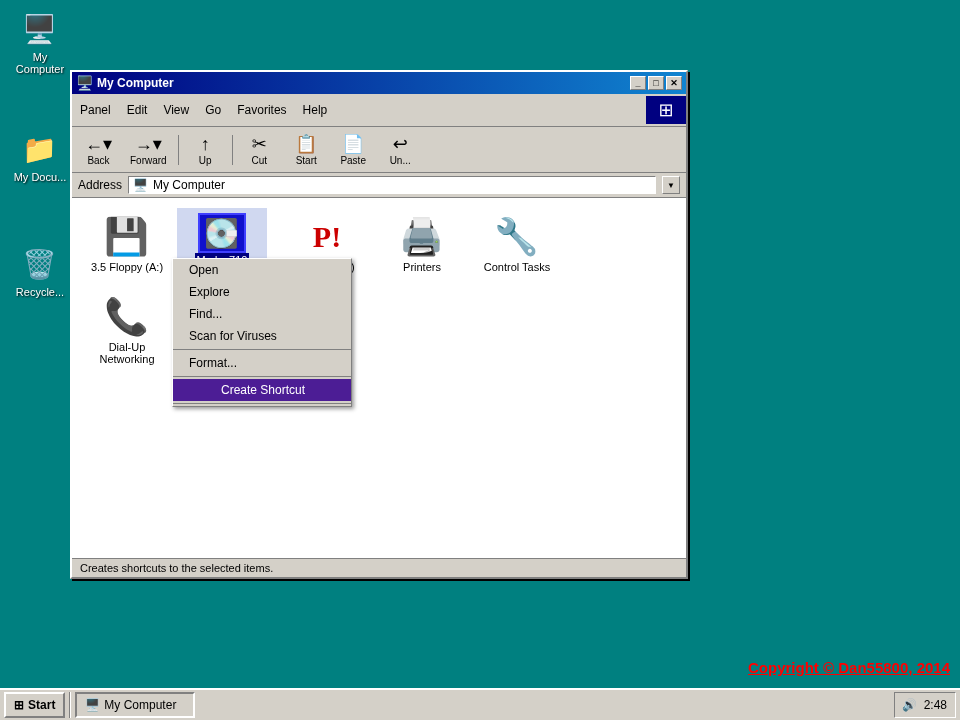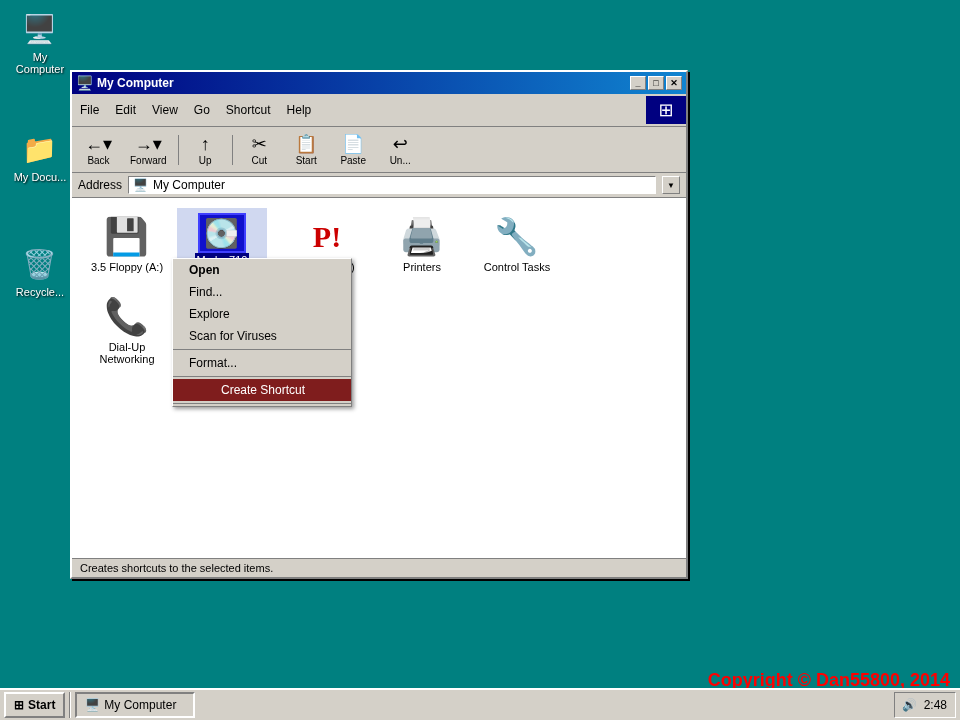--- a/index.html
+++ b/index.html
@@ -249,21 +249,21 @@
       border-color: #ffffff #808080 #808080 #ffffff;
       box-shadow: 2px 2px 4px rgba(0,0,0,0.4);
       z-index: 100;
     }
     .ctx-item {
       padding: 4px 16px;
       font-size: 12px;
       cursor: pointer;
     }
     .ctx-item.highlighted {
-      background: #7f1d1d;
+      background: #4c1d95;
       color: white;
       padding-left: 48px;
     }
     .ctx-separator {
       height: 1px;
       background: #808080;
       margin: 2px 0;
     }
 
     
@@ -321,26 +321,27 @@
       border: 1px solid;
       border-color: #808080 #ffffff #ffffff #808080;
       padding: 2px 8px;
       height: 26px;
       font-size: 12px;
     }
 
     
     .copyright {
       position: absolute;
-      bottom: 29px;
+      bottom: 44px;
       right: 10px;
       color: #ff0000;
-      font-size: 18px;
+      font-size: 15px;
       font-weight: bold;
       font-family: Arial, sans-serif;
+      text-decoration: underline;
     }
   </style>
 </head>
 <body>
 
 <div style="width:960px;height:720px;background:#008080;position:relative;">
 
   <div class="desktop-icon" style="top:5px;left:5px;">
     <div class="icon-img">🖥️</div>
     <div class="icon-label">My Computer</div>
@@ -364,25 +365,25 @@
         <span>My Computer</span>
       </div>
       <div class="title-bar-buttons">
         <div class="title-btn">_</div>
         <div class="title-btn">□</div>
         <div class="title-btn">✕</div>
       </div>
     </div>
 
     <div class="menu-bar">
-      <div class="menu-bar-item">File</div>
+      <div class="menu-bar-item">Panel</div>
       <div class="menu-bar-item">Edit</div>
       <div class="menu-bar-item">View</div>
       <div class="menu-bar-item">Go</div>
-      <div class="menu-bar-item">Shortcut</div>
+      <div class="menu-bar-item">Favorites</div>
       <div class="menu-bar-item">Help</div>
       <div class="menu-bar-logo">
         <span style="color:white;font-size:18px;">⊞</span>
       </div>
     </div>
 
     <div class="toolbar">
       <div class="tool-btn">
         <div class="tool-icon">←▾</div>
         <div class="tool-label">Back</div>
@@ -457,23 +458,23 @@
         <div class="fi-img">📞</div>
         <div class="fi-label">Dial-Up<br>Networking</div>
       </div>
 
       <div class="file-icon">
         <div class="fi-img">📅</div>
         <div class="fi-label">Scheduled<br>Tasks</div>
       </div>
 
       <div class="context-menu" style="top:60px;left:100px;">
-        <div class="ctx-item" style="font-weight:bold;padding-left:16px;">Open</div>
+        <div class="ctx-item" style="font-weight:normal;padding-left:16px;">Open</div>
+        <div class="ctx-item">Explore</div>
         <div class="ctx-item">Find...</div>
-        <div class="ctx-item">Explore</div>
         <div class="ctx-item">Scan for Viruses</div>
         <div class="ctx-separator"></div>
         <div class="ctx-item">Format...</div>
         <div class="ctx-separator"></div>
         <div class="ctx-item highlighted">Create Shortcut</div>
         <div class="ctx-separator"></div>
       </div>
 
     </div>
 

